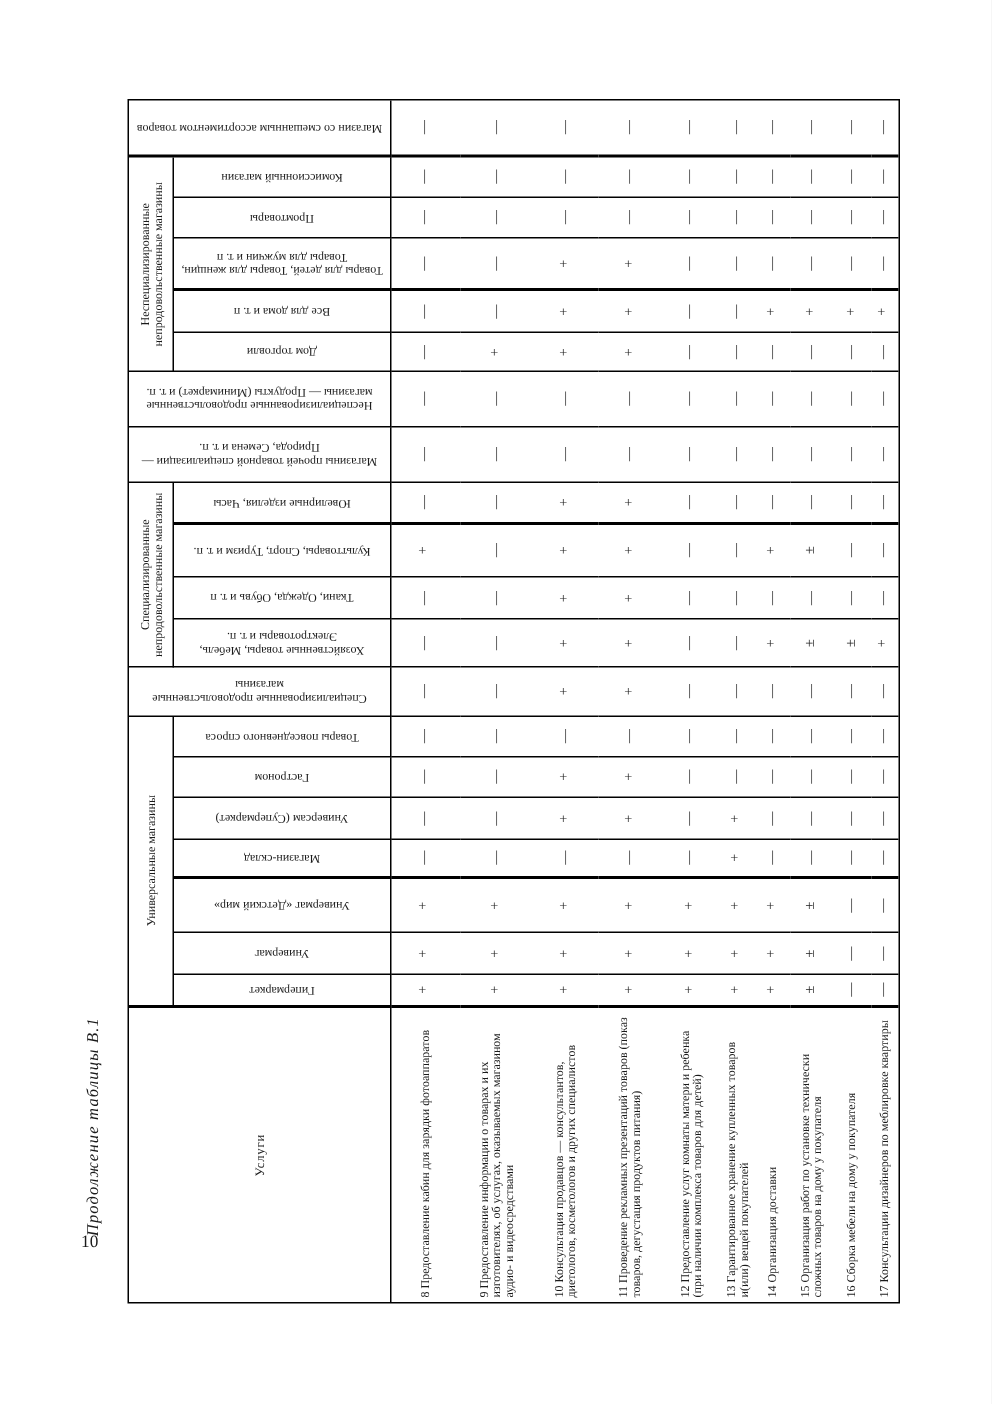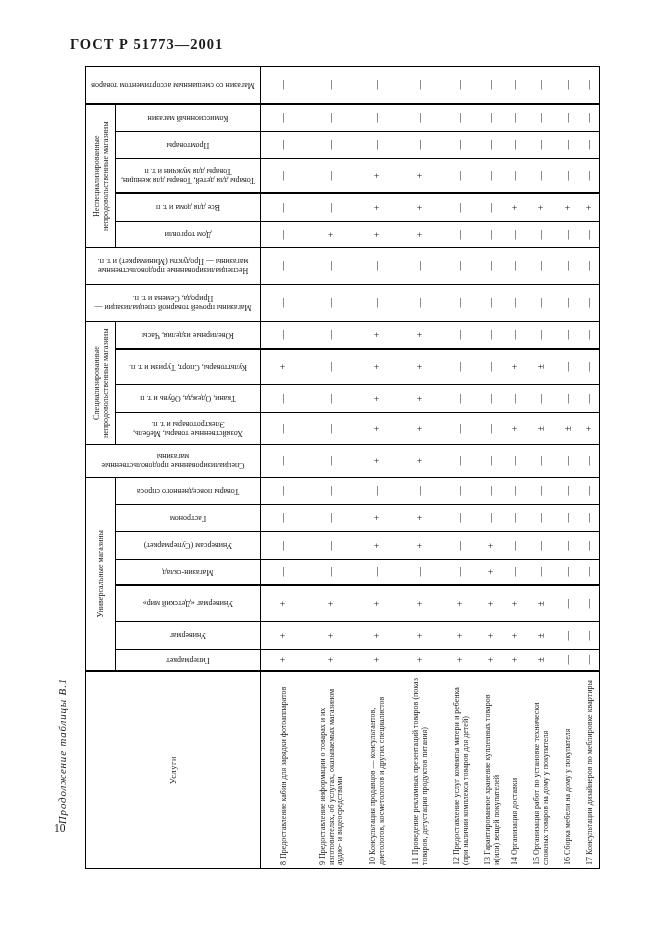--- a/index.html
+++ b/index.html
@@ -81,21 +81,20 @@
   .svc .vtext{
     height:100%;
     font-size:8px;line-height:8.5px;
     text-align:left;
   }
 </style>
 </head>
 <body>
 
 <div class="page">
-  <div class="doc-header">ГОСТ Р 51773—2001</div>
   <div class="table-caption">
     <span class="vtext">Продолжение таблицы В.1</span>
   </div>
   <div class="page-number">10</div>
   <div class="gost-table" id="gost-table" style="grid-template-columns: 30px 145px 46px 49px 43px 43px 38px 24px 23px 29px 25px 18px; grid-template-rows: 38px 27px 27px 35px 28px 26px 37px 37px 28px 35px 28px 32px 33px 27px 27px 28px 26px 36px 28px 22px 196px;">
       <div class="cell ghdr" style="grid-area: 2 / 1 / 7; border-bottom: 1px solid rgb(0, 0, 0);">
         <span class="vtext">Неспециализированные непродовольственные магазины</span>
       </div>
       <div class="cell ghdr" style="grid-area: 9 / 1 / 13; border-bottom: 1px solid rgb(0, 0, 0);">
         <span class="vtext">Специализированные непродовольственные магазины</span>

